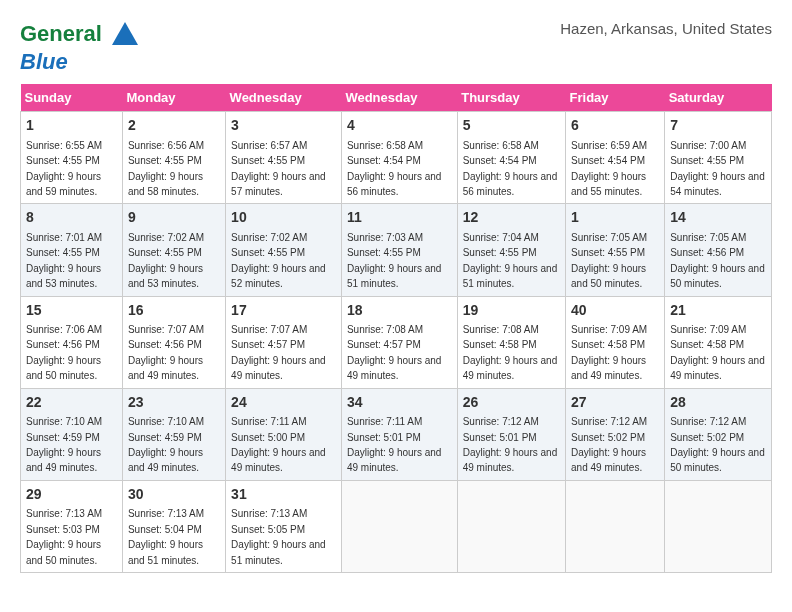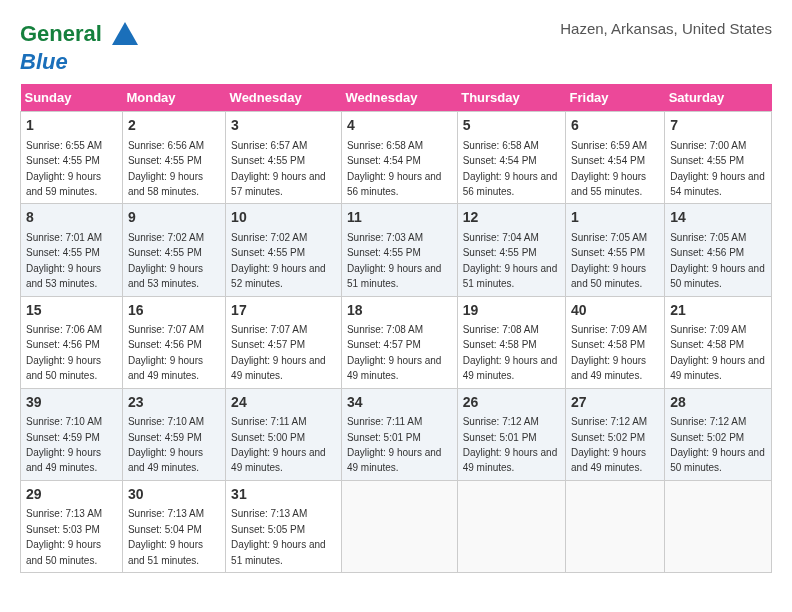--- a/index.html
+++ b/index.html
@@ -166,21 +166,21 @@
         <td><span class="day-num">18</span>
 <span class="day-info">Sunrise: 7:08 AM<br>Sunset: 4:57 PM<br>Daylight: 9 hours and 49 minutes.</span></td>
         <td><span class="day-num">19</span>
 <span class="day-info">Sunrise: 7:08 AM<br>Sunset: 4:58 PM<br>Daylight: 9 hours and 49 minutes.</span></td>
         <td><span class="day-num">40</span>
 <span class="day-info">Sunrise: 7:09 AM<br>Sunset: 4:58 PM<br>Daylight: 9 hours and 49 minutes.</span></td>
         <td><span class="day-num">21</span>
 <span class="day-info">Sunrise: 7:09 AM<br>Sunset: 4:58 PM<br>Daylight: 9 hours and 49 minutes.</span></td>
       </tr>
       <tr>
-        <td><span class="day-num">39</span>
+        <td><span class="day-num">22</span>
 <span class="day-info">Sunrise: 7:10 AM<br>Sunset: 4:59 PM<br>Daylight: 9 hours and 49 minutes.</span></td>
         <td><span class="day-num">23</span>
 <span class="day-info">Sunrise: 7:10 AM<br>Sunset: 4:59 PM<br>Daylight: 9 hours and 49 minutes.</span></td>
         <td><span class="day-num">24</span>
 <span class="day-info">Sunrise: 7:11 AM<br>Sunset: 5:00 PM<br>Daylight: 9 hours and 49 minutes.</span></td>
         <td><span class="day-num">34</span>
 <span class="day-info">Sunrise: 7:11 AM<br>Sunset: 5:01 PM<br>Daylight: 9 hours and 49 minutes.</span></td>
         <td><span class="day-num">26</span>
 <span class="day-info">Sunrise: 7:12 AM<br>Sunset: 5:01 PM<br>Daylight: 9 hours and 49 minutes.</span></td>
         <td><span class="day-num">27</span>

